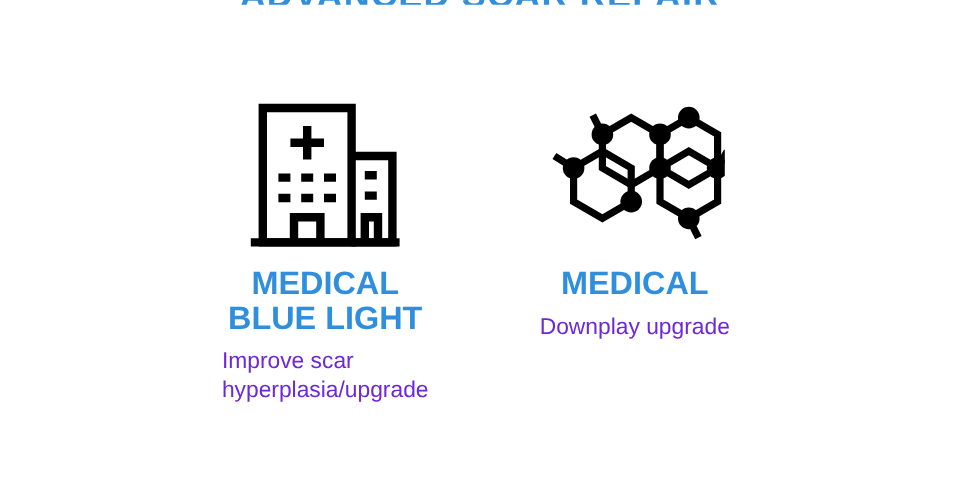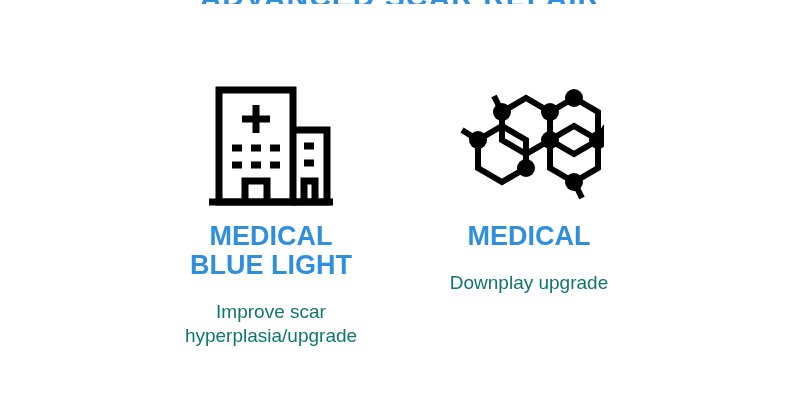--- a/index.html
+++ b/index.html
@@ -60,25 +60,25 @@
   .feature-title {
     margin-top: 12px;
     color: #2f8fdd;
     font-size: 27px;
     font-weight: bold;
     line-height: 29px;
     text-align: center;
     white-space: pre-line;
   }
   .feature-desc {
-    margin-top: 20px;
-    color: #0f766e;
+    margin-top: 10px;
+    color: #6d28d9;
     font-size: 19px;
     line-height: 24px;
-    text-align: center;
+    text-align: left;
     white-space: pre-line;
   }
   .f1 .feature-title { font-size: 27px; }
   .f2 .feature-title { font-size: 27px; }
   .f3 .feature-title { font-size: 27px; }
 </style>
 </head>
 <body>
 
 <div class="page">

